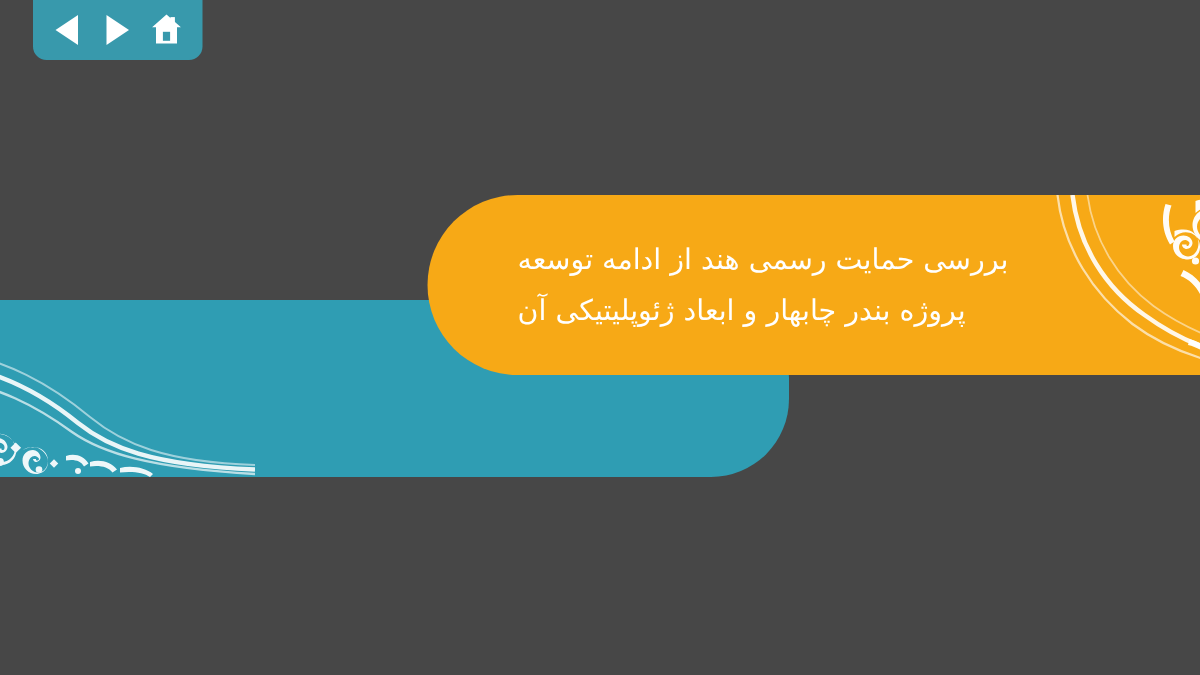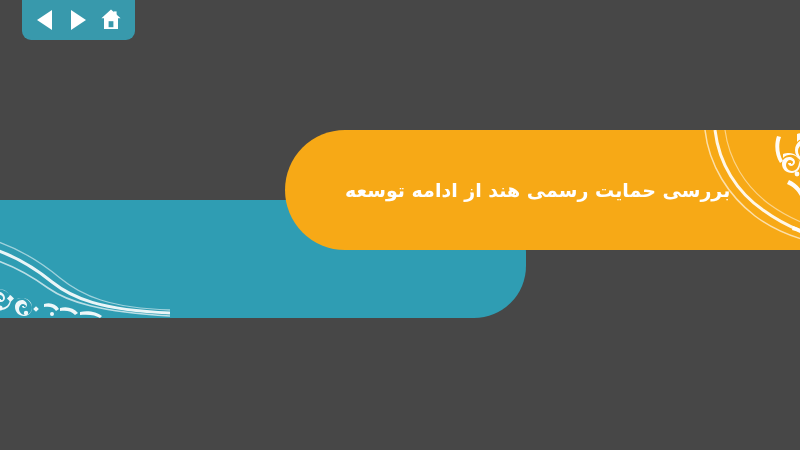--- a/index.html
+++ b/index.html
@@ -111,21 +111,21 @@
     align-items: flex-end;
     justify-content: center;
     direction: rtl;
     text-align: right;
     z-index: 2;
   }
   .title-line {
     color: #FFFFFF;
     font-family: "DejaVu Sans", sans-serif;
     font-size: 19px;
-    font-weight: bold;
+    font-weight: normal;
     line-height: 34px;
     white-space: nowrap;
     letter-spacing: 0px;
   }
 </style>
 </head>
 <body>
 
 <div id="stage">
 
@@ -182,20 +182,21 @@
         <path d="M104,50 c9,4 16,13 18,23 l-4,1 c-2,-9 -8,-17 -16,-20 z"></path>
         <path d="M150,8 c-4,10 -3,22 3,30 l3,-2 c-5,-7 -6,-17 -2,-26 z"></path>
         <path d="M92,6 c-3,9 -2,19 3,27 l3,-2 c-4,-7 -5,-16 -2,-24 z"></path>
         <path d="M108,96 c10,3 18,9 23,17 l-4,2 c-4,-7 -11,-13 -20,-15 z"></path>
         <path d="M124,106 c10,2 19,6 25,12 l-3,3 c-5,-5 -13,-9 -23,-11 z"></path>
       </g>
     </svg>
 
     <div id="title-block">
       <div class="title-line">بررسی حمایت رسمی هند از ادامه توسعه</div>
+      <div class="title-line">پروژه بندر چابهار و ابعاد ژئوپلیتیکی آن</div>
     </div>
   </div>
 
   <div id="navbar">
 
     <button class="navbtn" title="قبلی">
       <span>
         <svg width="20" height="22" viewBox="0 0 20 22" aria-hidden="true">
           <polygon points="17,1 17,21 2,11" fill="#FFFFFF"></polygon>
         </svg>

